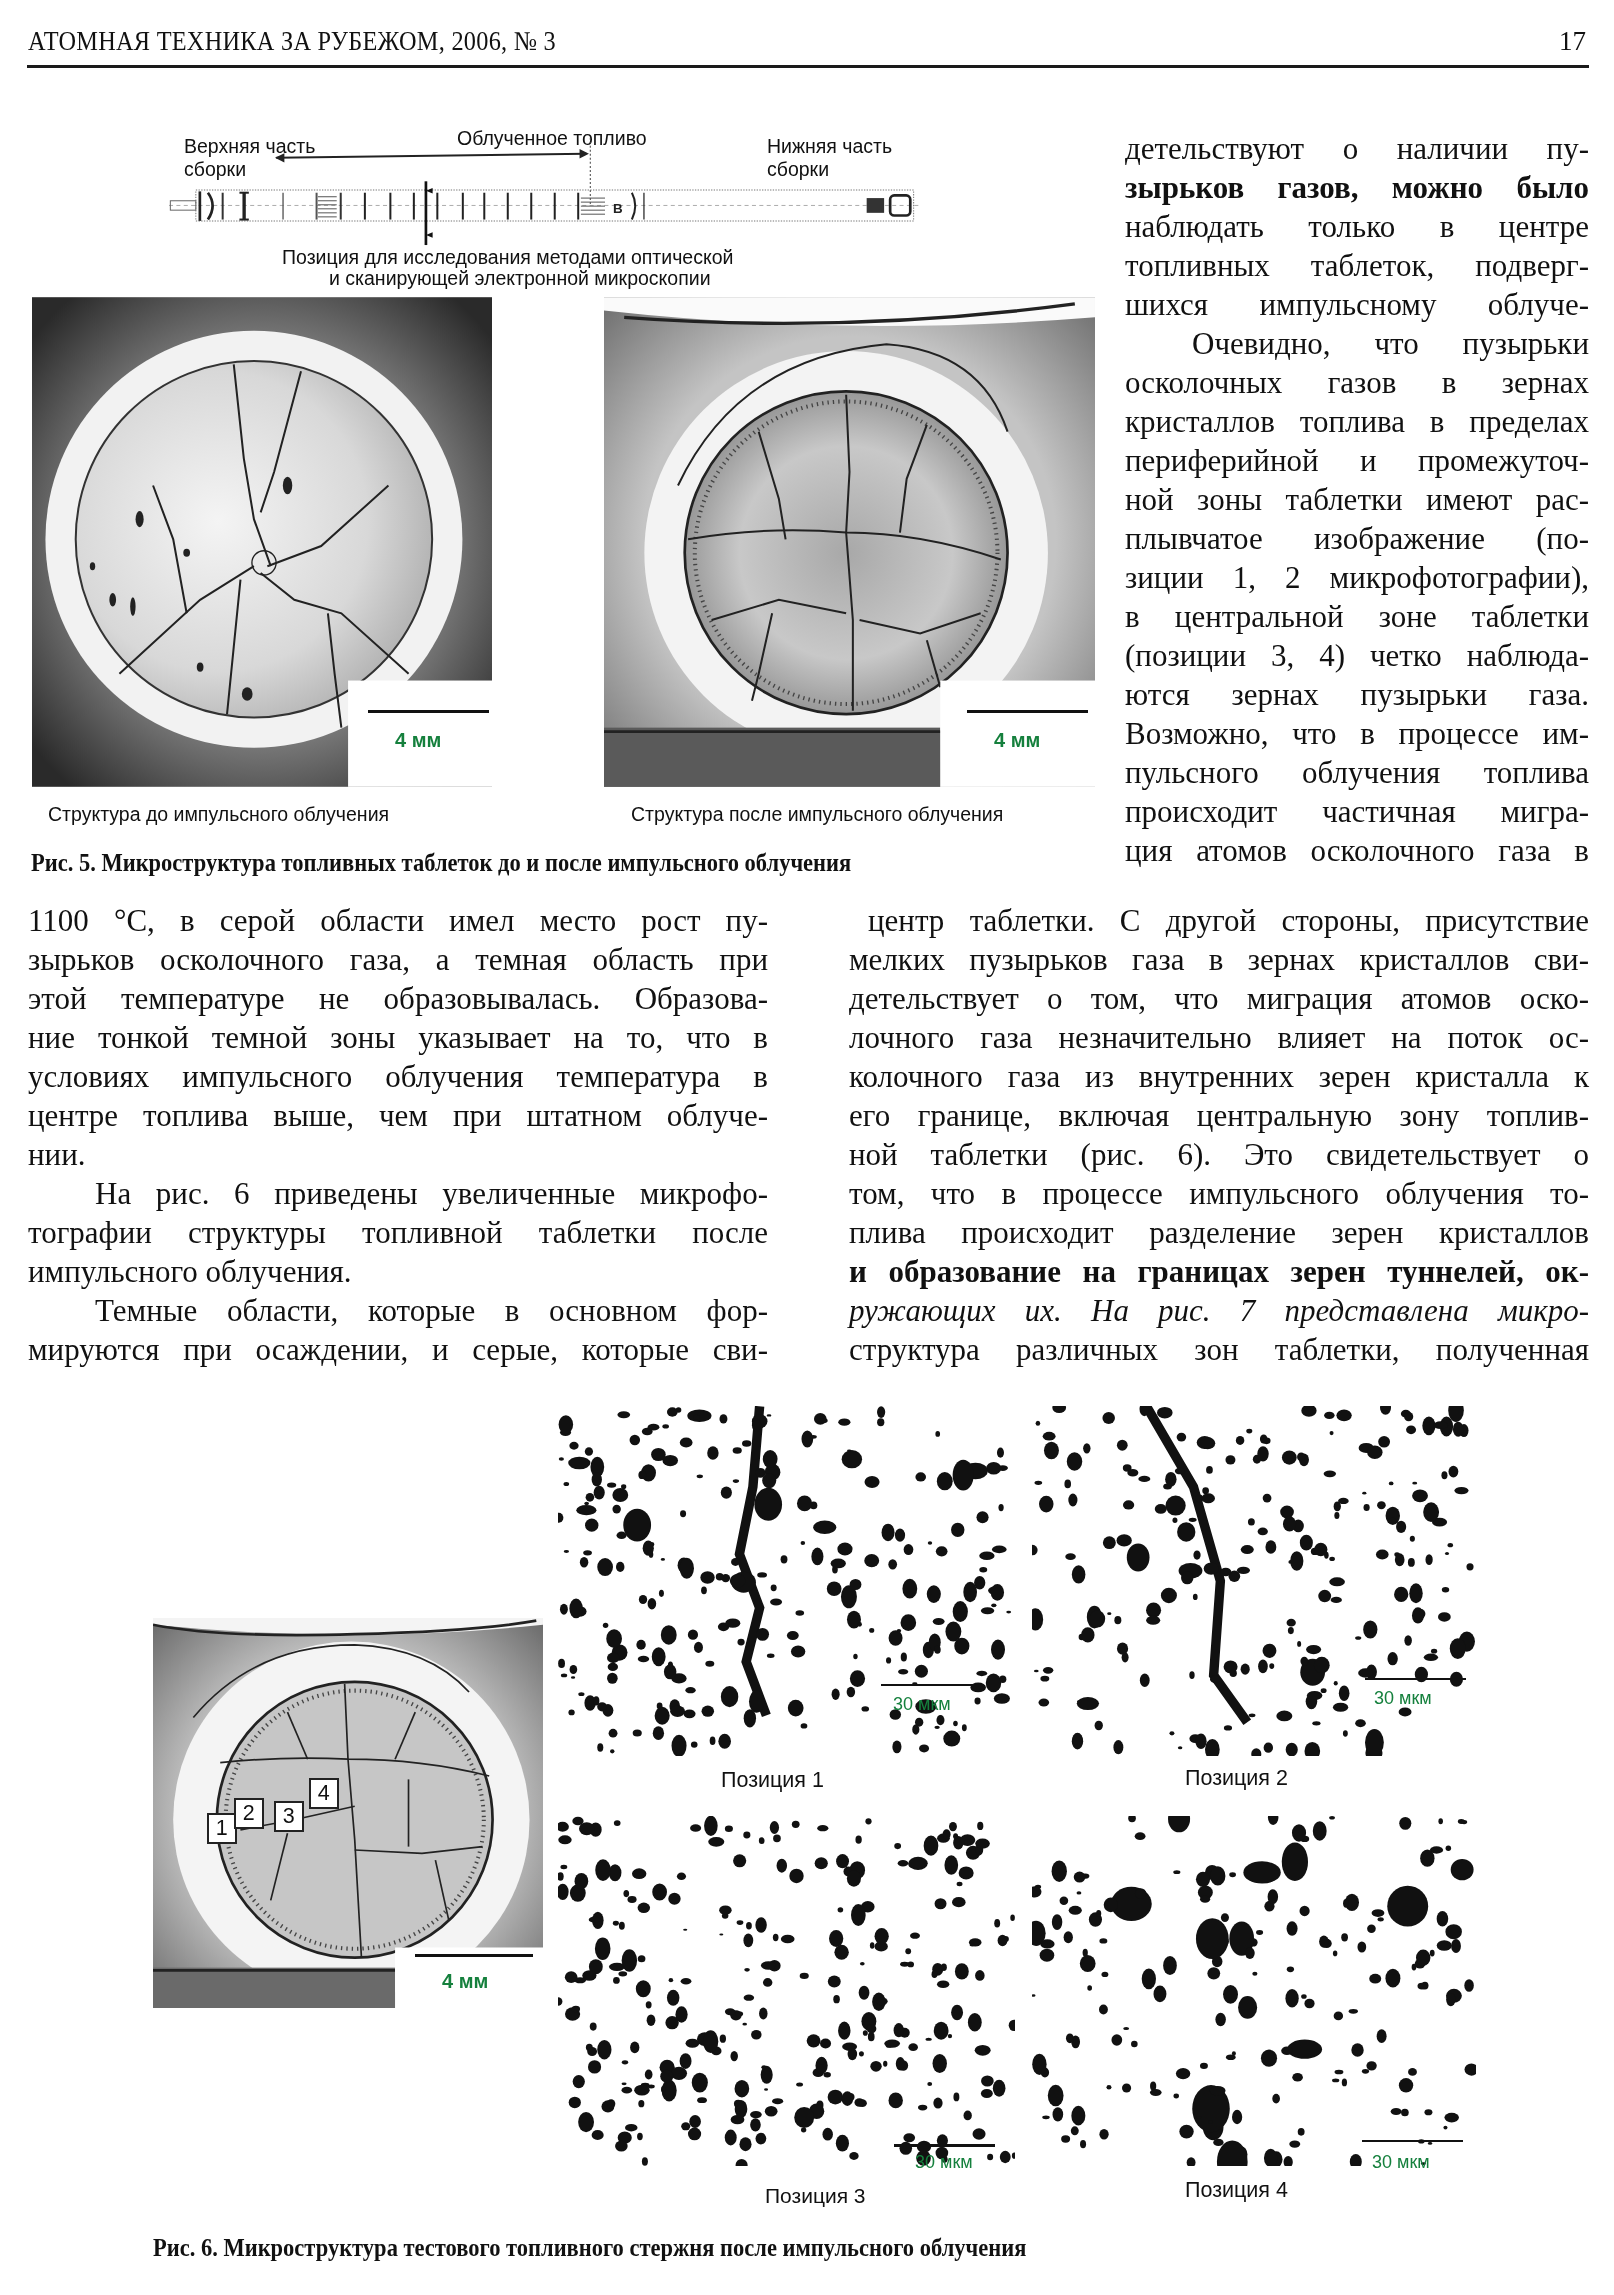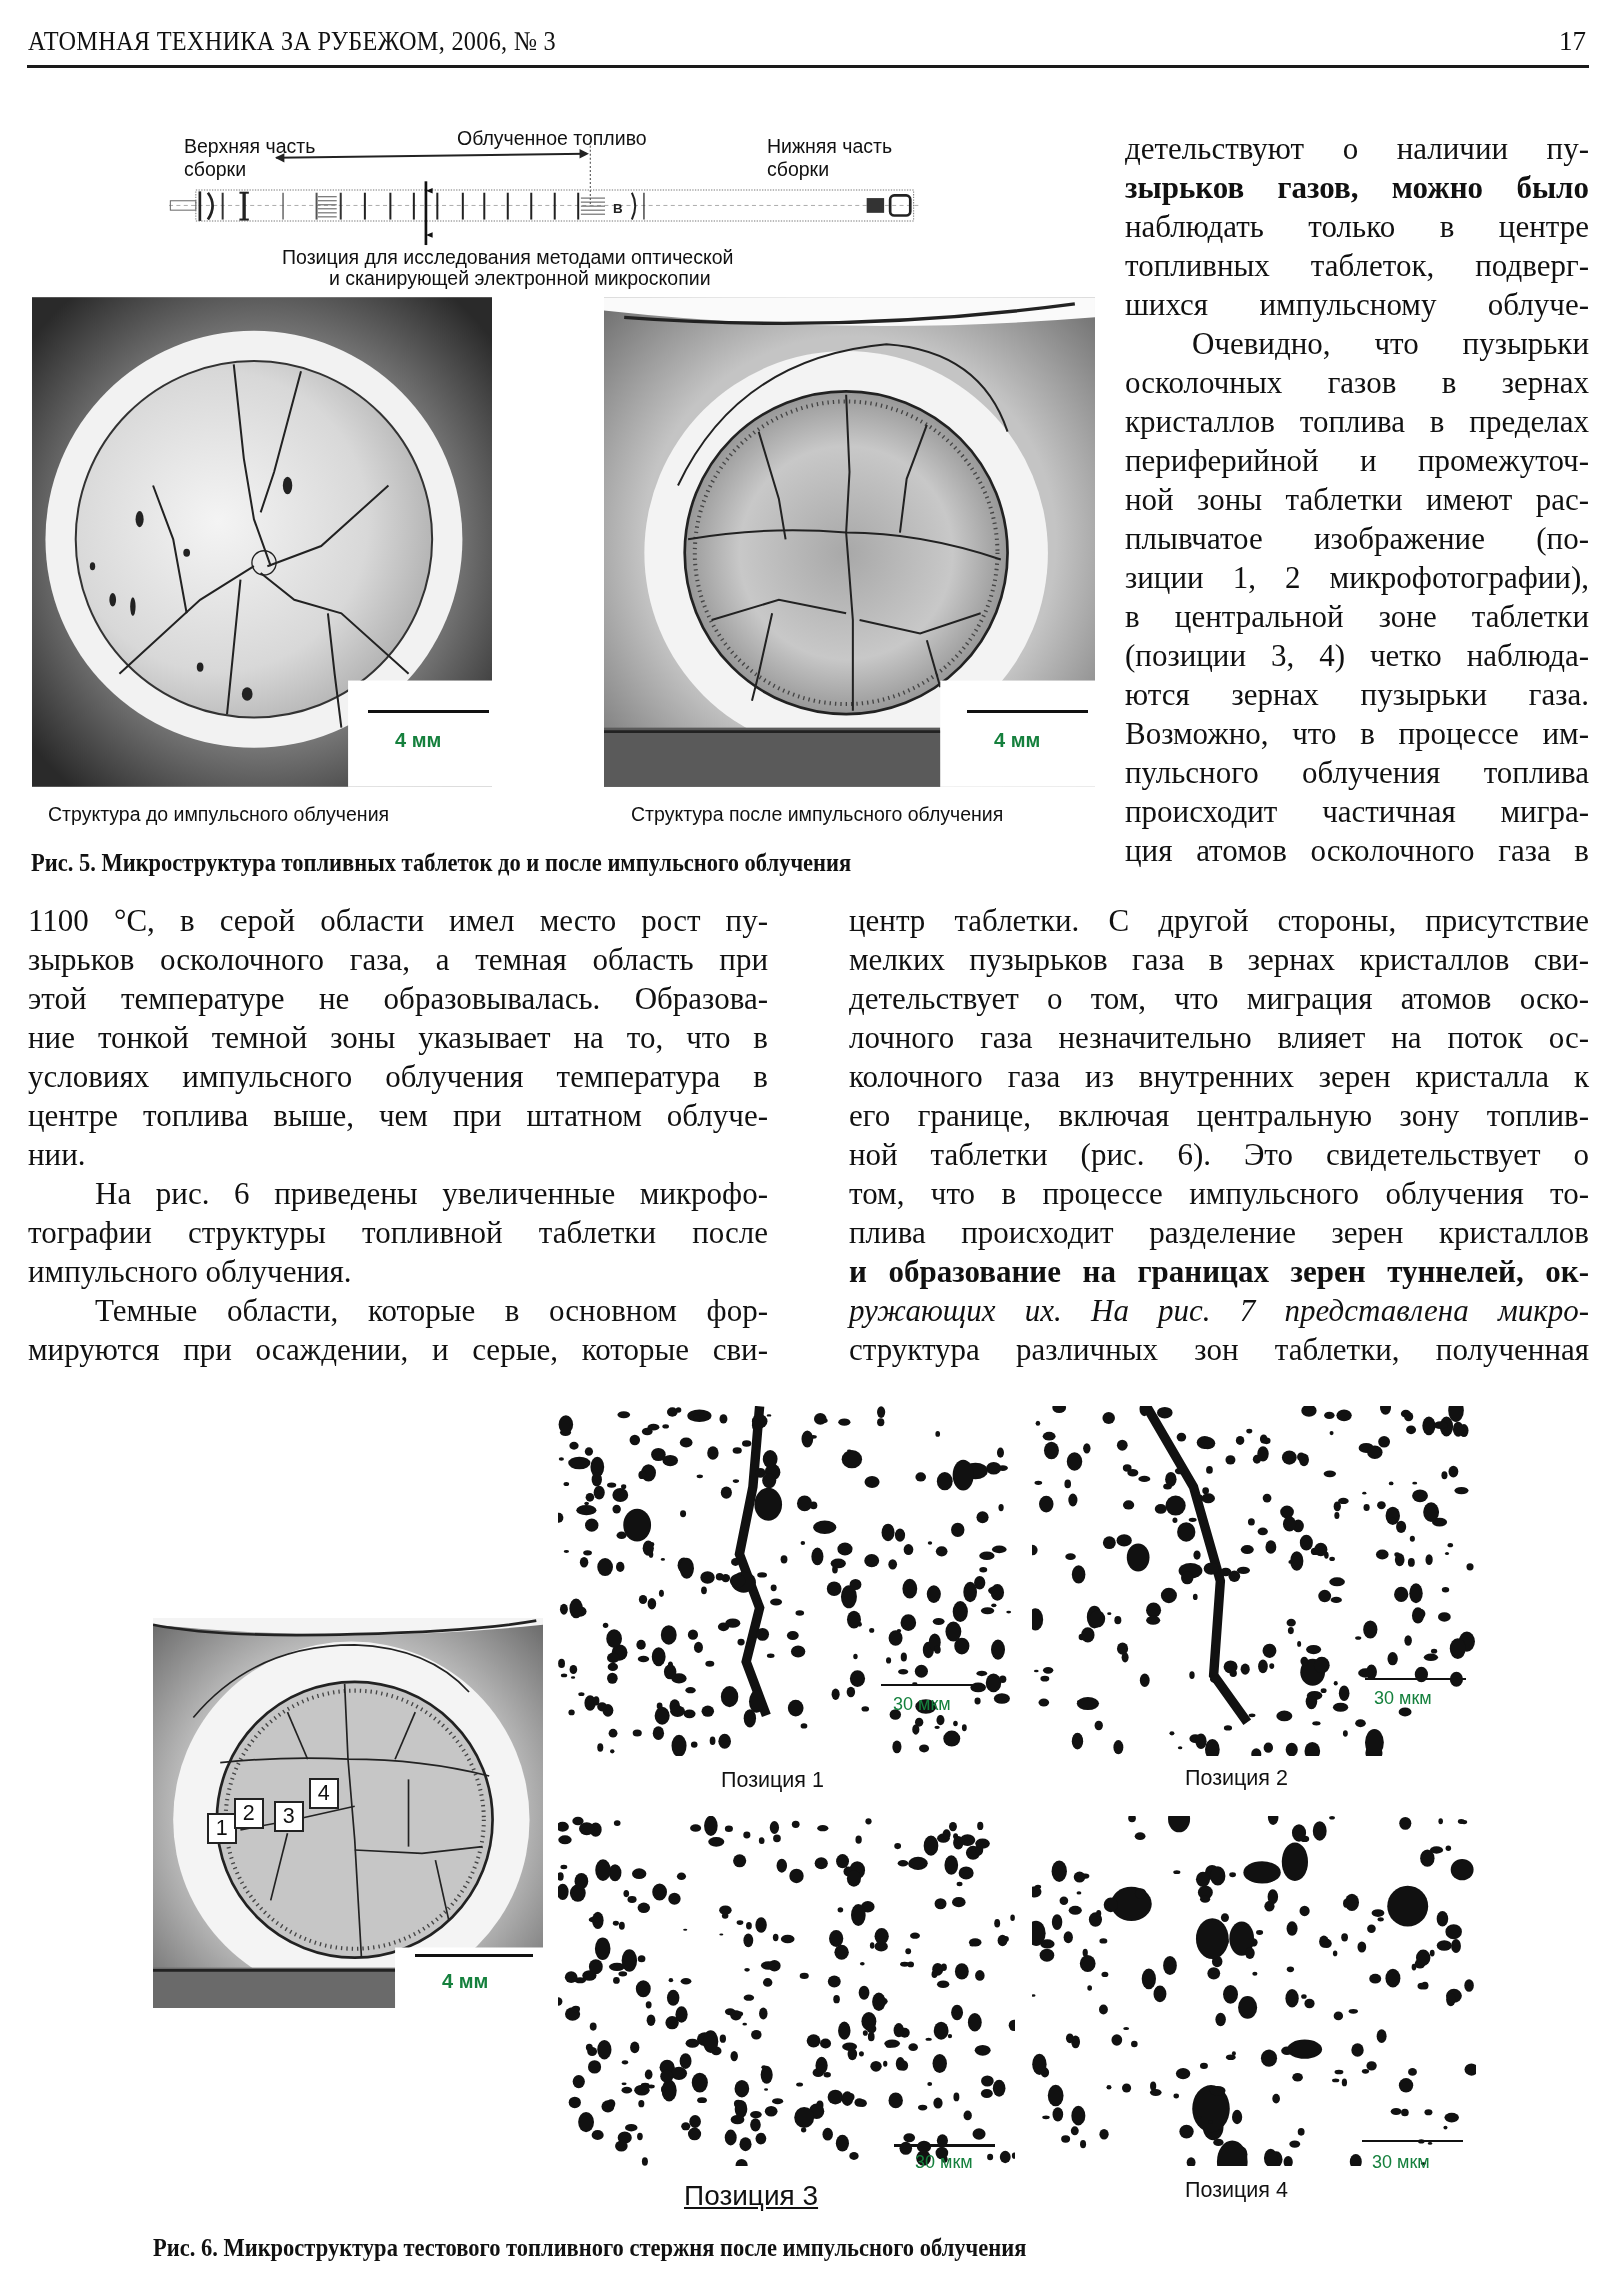--- a/index.html
+++ b/index.html
@@ -219,21 +219,21 @@
       <p style="text-align-last: justify; text-indent: 67px;">На рис. 6 приведены увеличенные микрофо-</p>
       <p style="text-align-last: justify;">тографии структуры топливной таблетки после</p>
       <p style="text-align-last: left;">импульсного облучения.</p>
       <p style="text-align-last: justify; text-indent: 67px;">Темные области, которые в основном фор-</p>
       <p style="text-align-last: justify;">мируются при осаждении, и серые, которые сви-</p>
     </div>
 </div>
 
 <div class="abs col" style="left:849px; top:901px; width:740px;">
   <div id="rcb-lines">
-      <p style="text-align-last: justify;">центр таблетки. С другой стороны, присутствие</p>
+      <p style="text-align-last: justify; margin-left: 19px;">центр таблетки. С другой стороны, присутствие</p>
       <p style="text-align-last: justify;">мелких пузырьков газа в зернах кристаллов сви-</p>
       <p style="text-align-last: justify;">детельствует о том, что миграция атомов оско-</p>
       <p style="text-align-last: justify;">лочного газа незначительно влияет на поток ос-</p>
       <p style="text-align-last: justify;">колочного газа из внутренних зерен кристалла к</p>
       <p style="text-align-last: justify;">его границе, включая центральную зону топлив-</p>
       <p style="text-align-last: justify;">ной таблетки (рис. 6). Это свидетельствует о</p>
       <p style="text-align-last: justify;">том, что в процессе импульсного облучения то-</p>
       <p style="text-align-last: justify;">плива происходит разделение зерен кристаллов</p>
       <p style="text-align-last: justify; font-weight: bold;">и образование на границах зерен туннелей, ок-</p>
       <p style="text-align-last: justify; font-style: italic;">ружающих их. На рис. 7 представлена микро-</p>
@@ -989,21 +989,21 @@
       <ellipse cx="200.0" cy="337.7" rx="10.2" ry="6.8" fill="#111"></ellipse>
       <ellipse cx="54.8" cy="153.8" rx="9.1" ry="4.6" fill="#111"></ellipse>
       <ellipse cx="411.1" cy="245.9" rx="9.6" ry="8.8" fill="#111"></ellipse>
       <ellipse cx="616.1" cy="191.7" rx="3.7" ry="2.0" fill="#111"></ellipse>
       <ellipse cx="596.4" cy="127.8" rx="10.1" ry="7.5" fill="#111"></ellipse>
       <ellipse cx="26.6" cy="286.8" rx="6.2" ry="4.7" fill="#111"></ellipse>
     </svg>
   <div class="scalebar" style="left:336px; top:328px; width:101px; height:2.7px;"></div>
 </div>
 <div class="scale-text" style="left:915px; top:2152px; font-weight:normal; font-size:18px;">30 мкм</div>
-<div class="fig-label" style="left:684px; top:2185px; font-size:28px;text-decoration:underline;">Позиция 3</div>
+<div class="fig-label" style="left:765px; top:2185px; font-size:21px;">Позиция 3</div>
 
 <div class="photo" style="left:1032px; top:1816px; width:444px; height:350px;">
   <svg width="444" height="350" id="mg4" viewBox="0 0 660 520">
       <rect width="660" height="520" fill="#fff"></rect>
       <ellipse cx="214.1" cy="6.6" rx="9.4" ry="13.8" fill="#111"></ellipse>
       <ellipse cx="275.3" cy="216.2" rx="7.8" ry="8.5" fill="#111"></ellipse>
       <ellipse cx="85.7" cy="255.5" rx="3.5" ry="4.1" fill="#111"></ellipse>
       <ellipse cx="160.7" cy="29.9" rx="8.0" ry="5.8" fill="#111"></ellipse>
       <ellipse cx="331.3" cy="234.2" rx="3.8" ry="3.0" fill="#111"></ellipse>
       <ellipse cx="37.3" cy="157.6" rx="7.8" ry="11.7" fill="#111"></ellipse>

